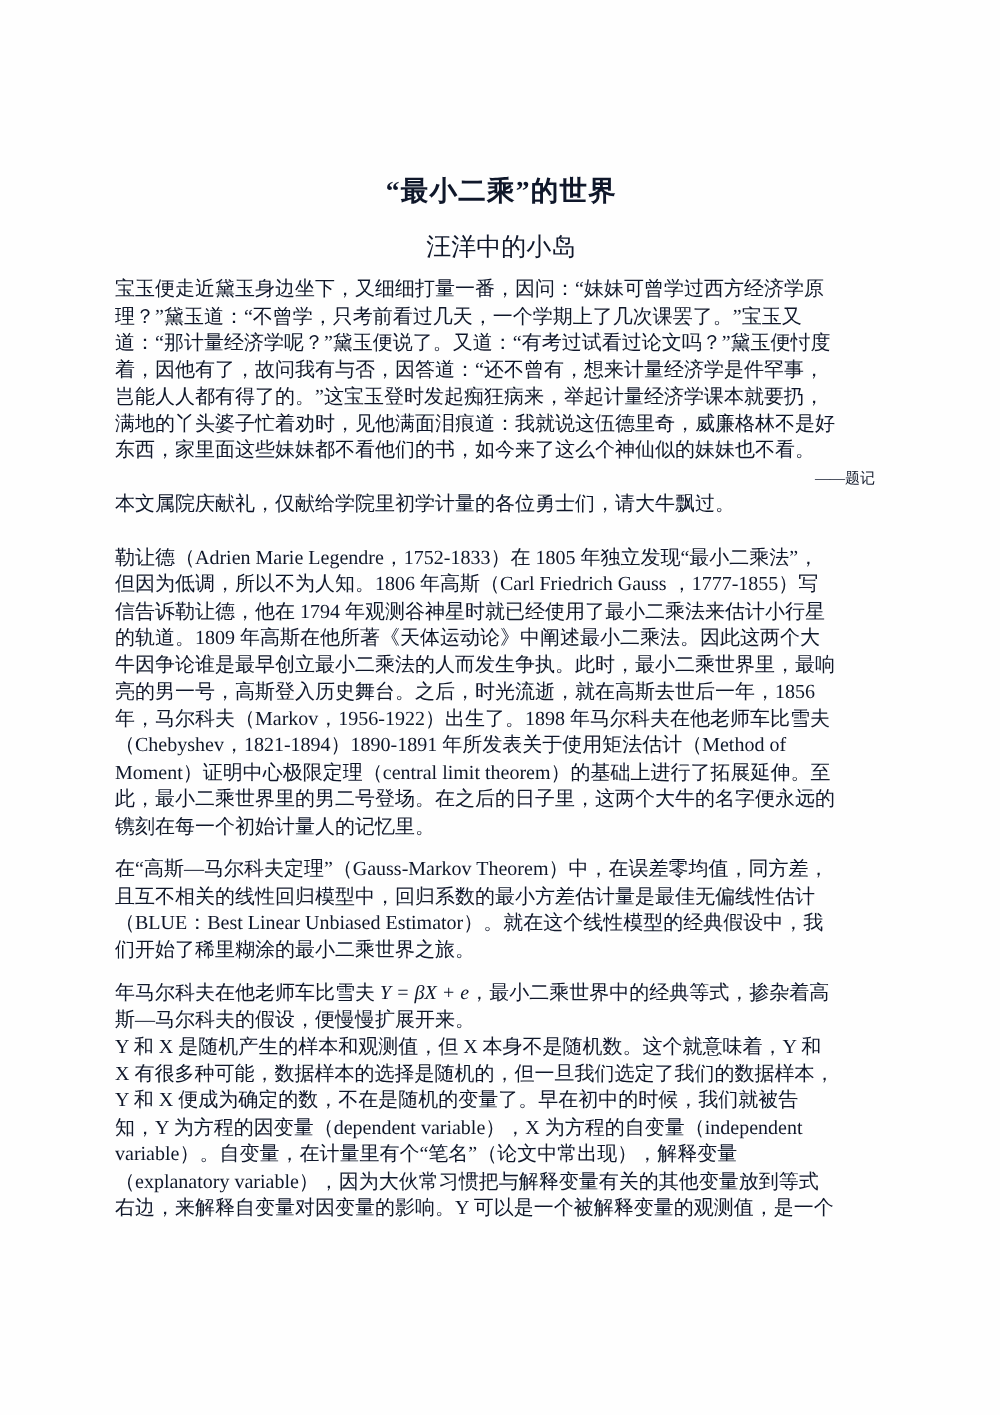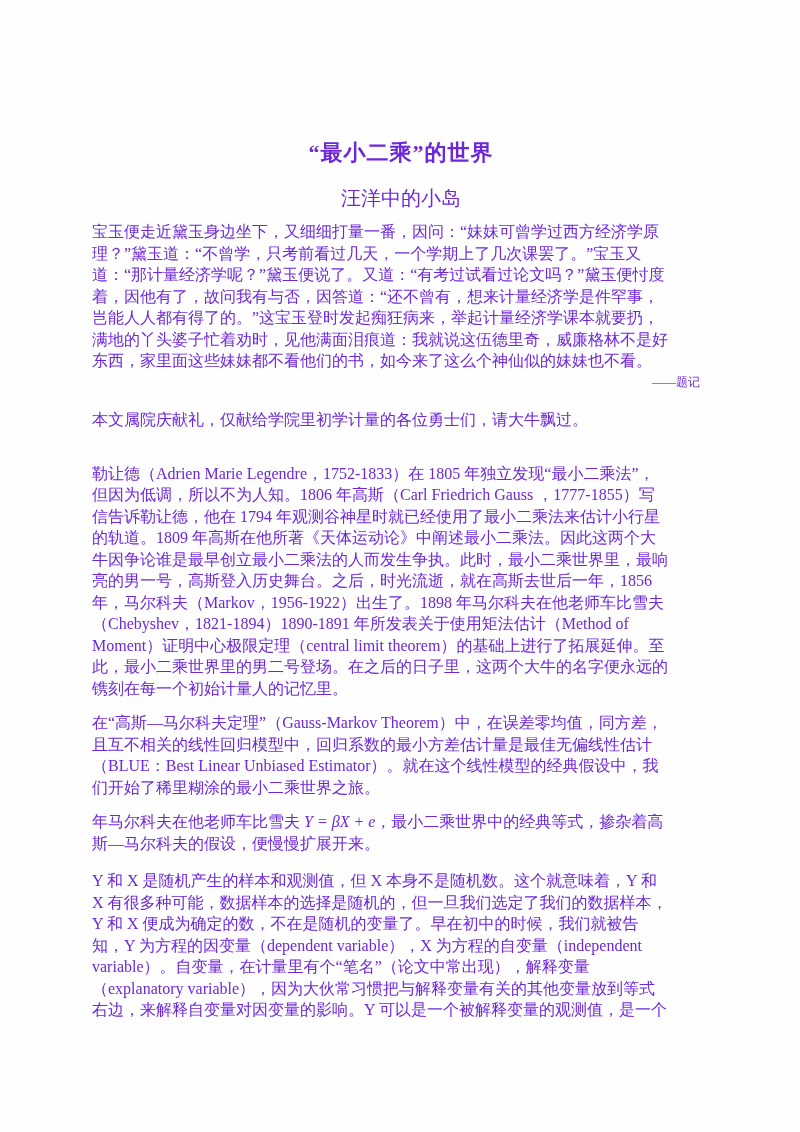--- a/index.html
+++ b/index.html
@@ -6,21 +6,21 @@
   html, body {
     background: #ffffff;
     font-family: "Liberation Serif", "DejaVu Serif", serif;
   }
   .page {
     position: relative;
     width: 800px;
     height: 1132px;
     margin: 0 auto;
     background: #fefefe;
-    color: #6d28d9;
+    color: #0f172a;
     overflow: hidden;
   }
   .content {
     position: absolute;
     left: 92px;
     top: 138px;
     width: 618px;
   }
   .title {
     font-size: 22px;
@@ -43,22 +43,22 @@
     white-space: pre-line;
     text-align: left;
   }
   .signature {
     font-size: 12px;
     line-height: 21.5px;
     text-align: right;
     padding-right: 10px;
   }
   .gap-s  { margin-top: 13px; }
-  .gap-m  { margin-top: 16px; }
-  .gap-l  { margin-top: 32px; }
+  .gap-m  { }
+  .gap-l  { margin-top: 21px; }
   .formula {
     font-style: italic;
     font-family: "Liberation Serif", "DejaVu Serif", serif;
   }
 </style>
 </head>
 <body>
 
 <div class="page">
   <div class="content">

